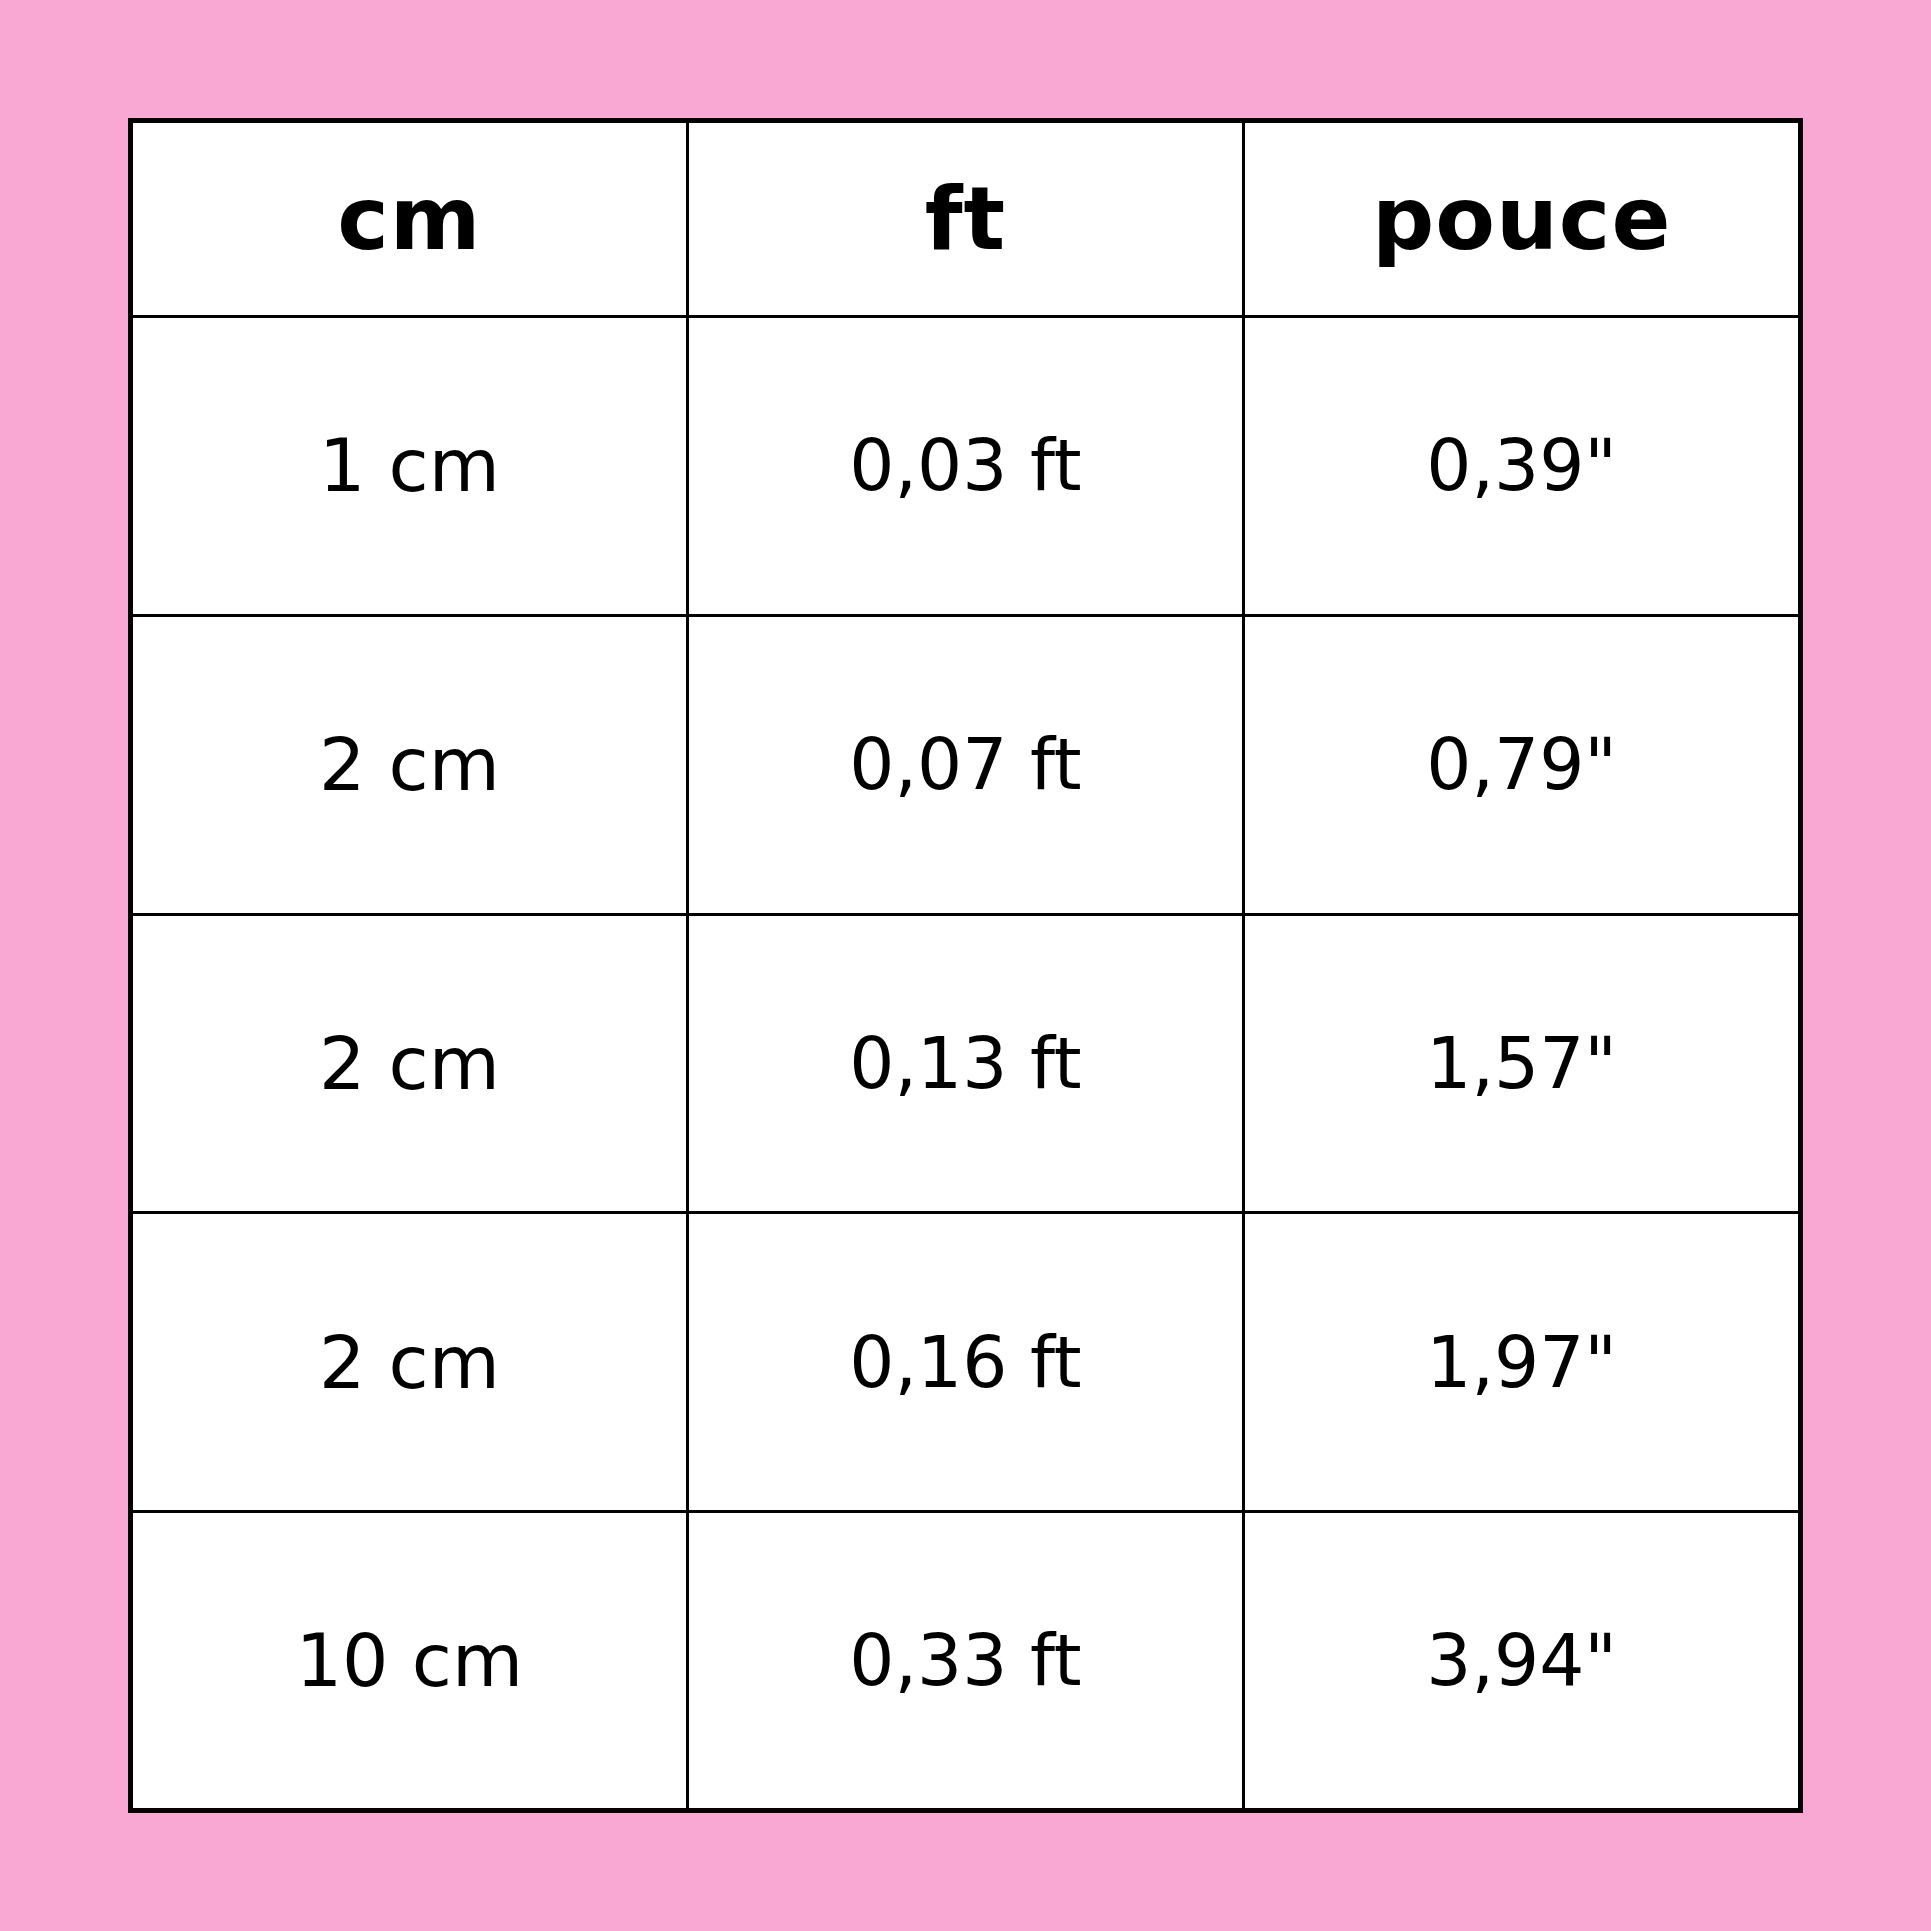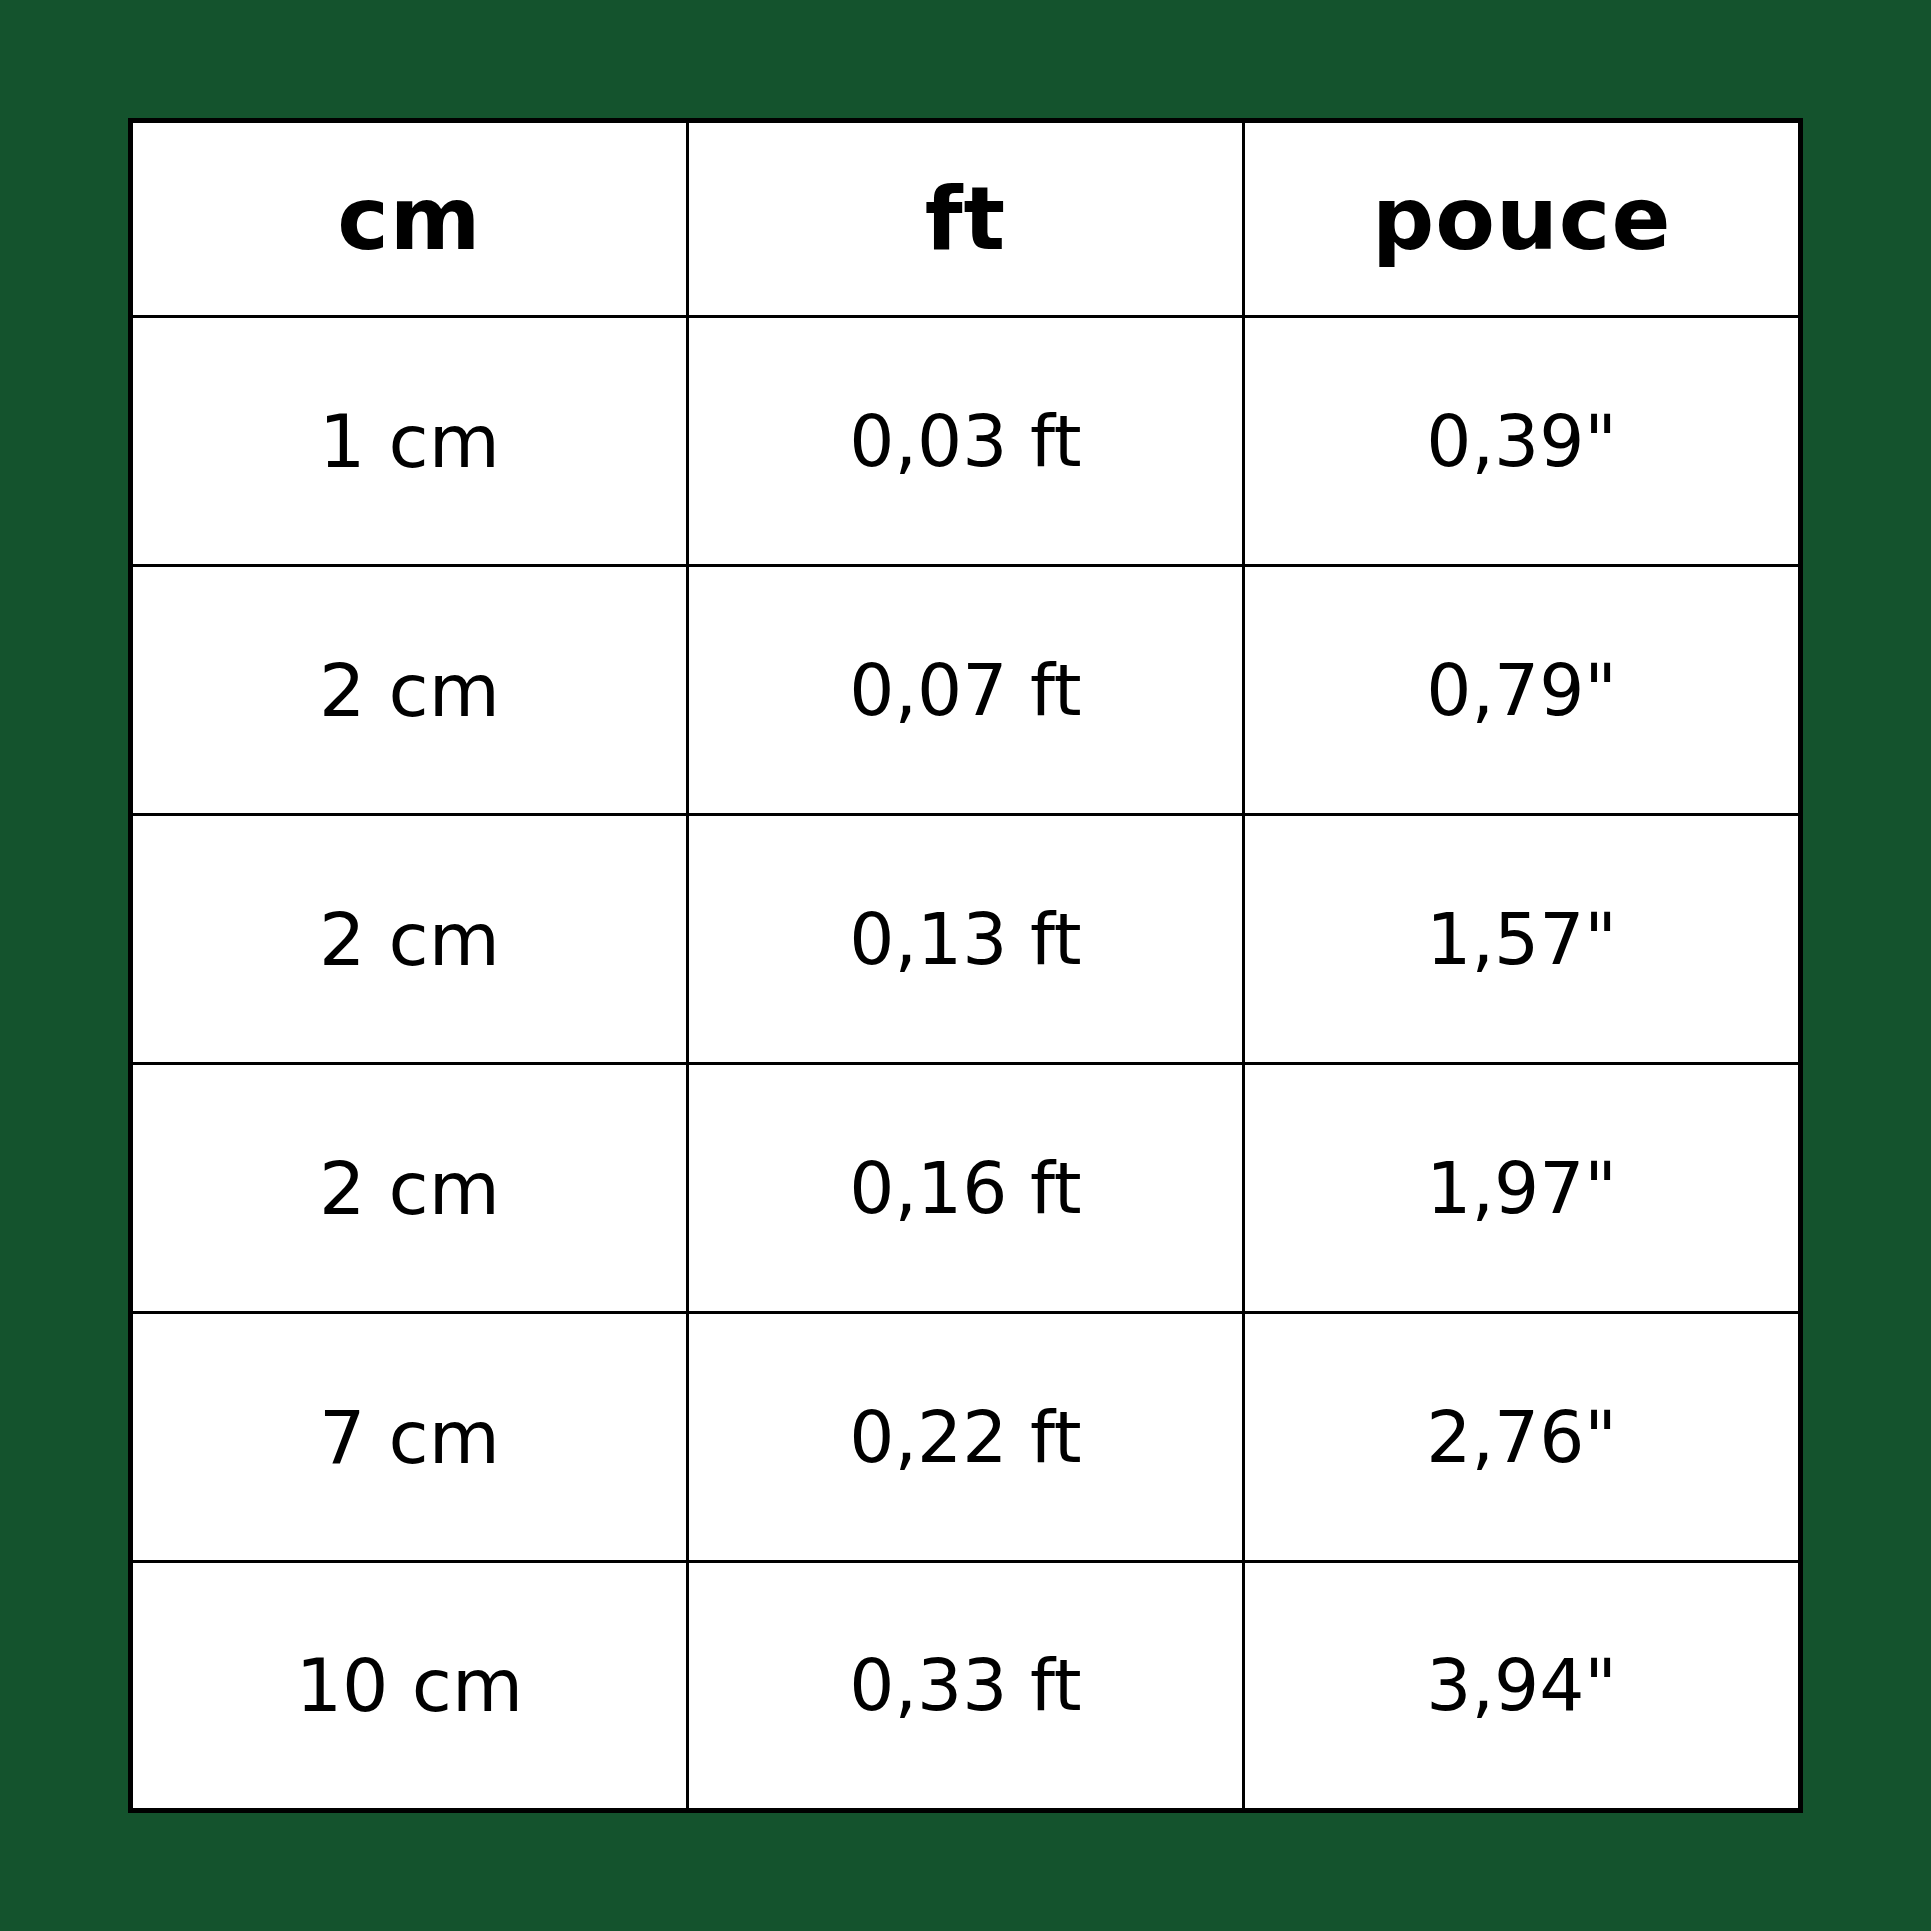--- a/index.html
+++ b/index.html
@@ -4,21 +4,21 @@
 <style>
   html, body {
     margin: 0;
     padding: 0;
     background: #ffffff;
   }
   .canvas {
     position: relative;
     width: 1931px;
     height: 1931px;
-    background: #14532d;
+    background: #f9a8d4;
     font-family: "DejaVu Sans", "Liberation Sans", sans-serif;
     color: #000000;
   }
   table.conv {
     position: absolute;
     left: 128px;
     top: 118px;
     width: 1675px;
     height: 1695px;
     border-collapse: collapse;
@@ -82,25 +82,20 @@
         <td class="rowlabel">2 cm</td>
         <td>0,13 ft</td>
         <td>1,57"</td>
       </tr>
       <tr>
         <td class="rowlabel">2 cm</td>
         <td>0,16 ft</td>
         <td>1,97"</td>
       </tr>
       <tr>
-        <td class="rowlabel">7 cm</td>
-        <td>0,22 ft</td>
-        <td>2,76"</td>
-      </tr>
-      <tr>
         <td class="rowlabel">10 cm</td>
         <td>0,33 ft</td>
         <td>3,94"</td>
       </tr>
     </tbody>
   </table>
 </div>
 
 
 </body></html>

